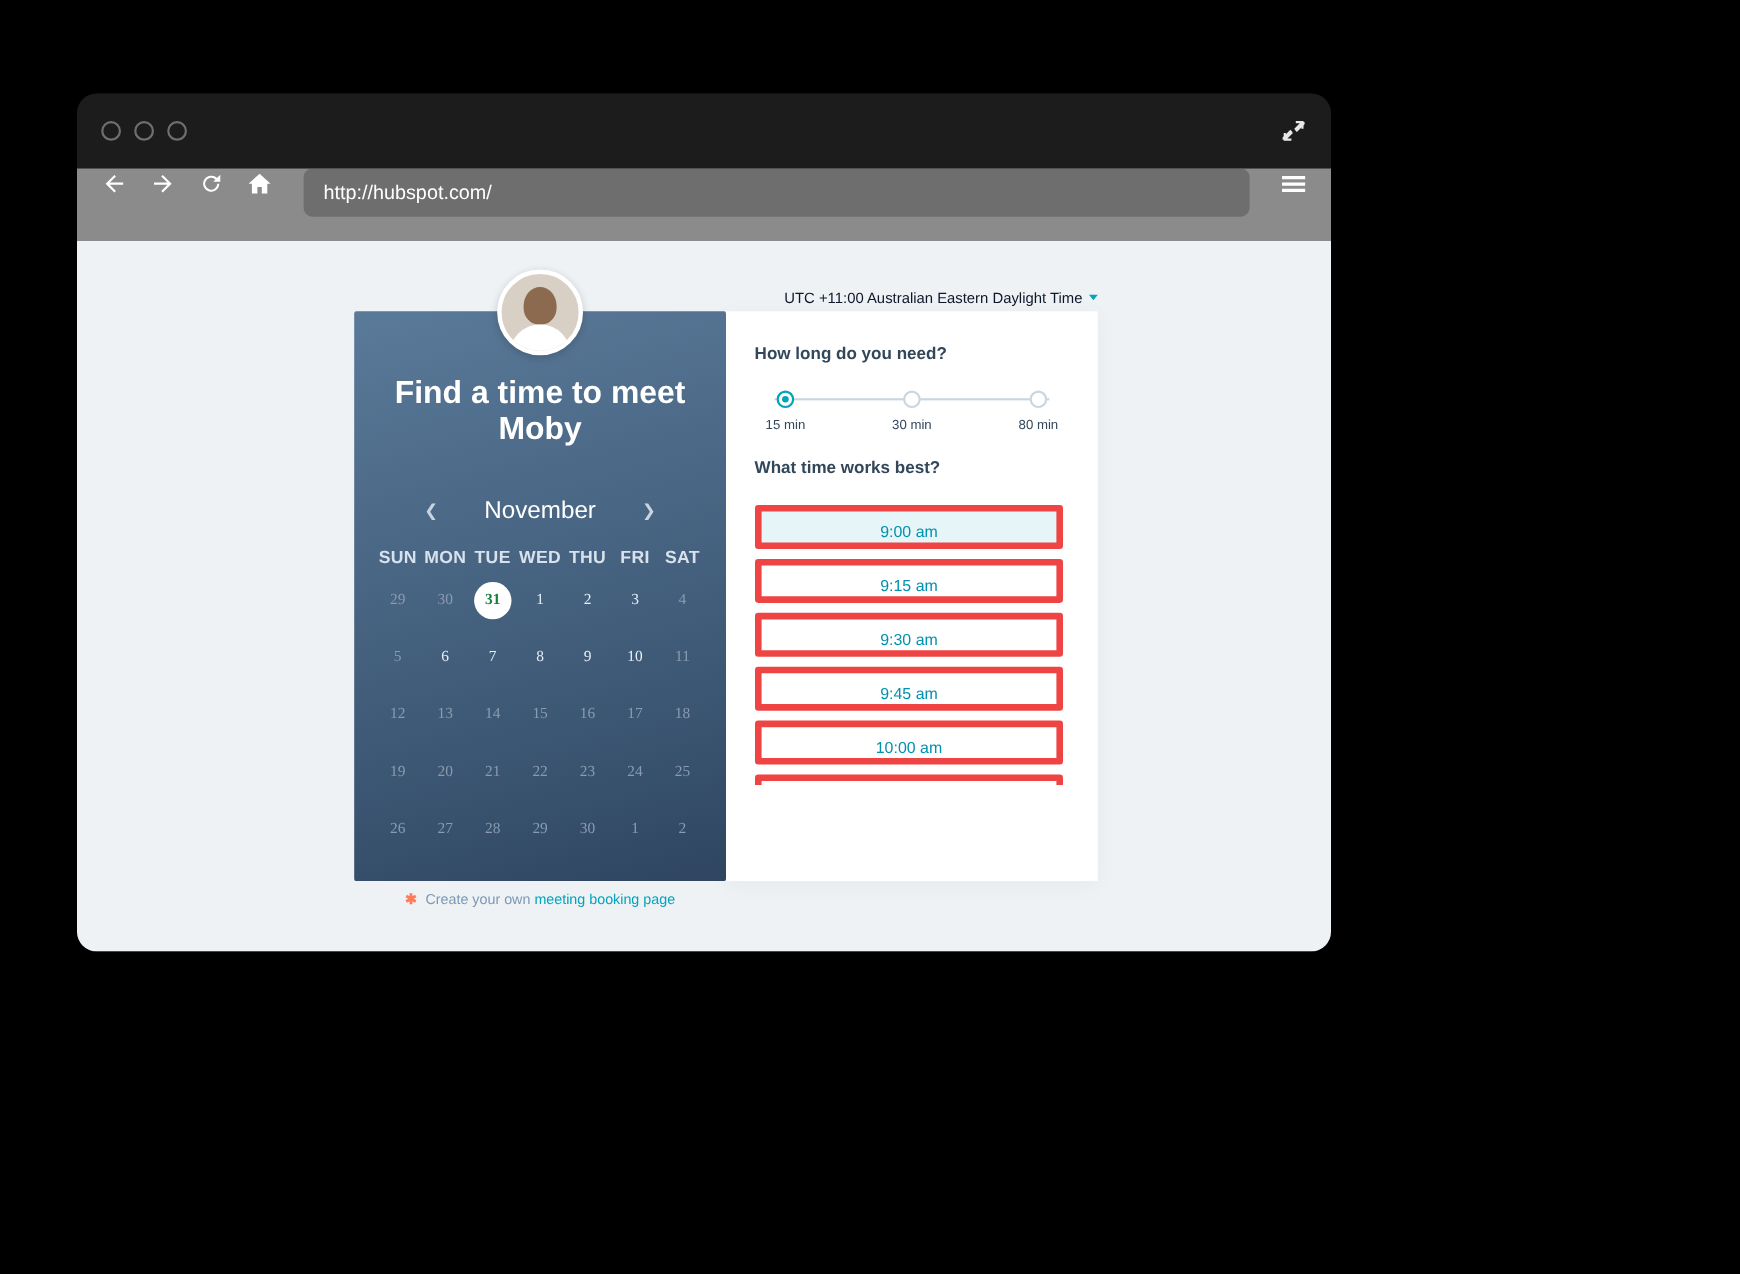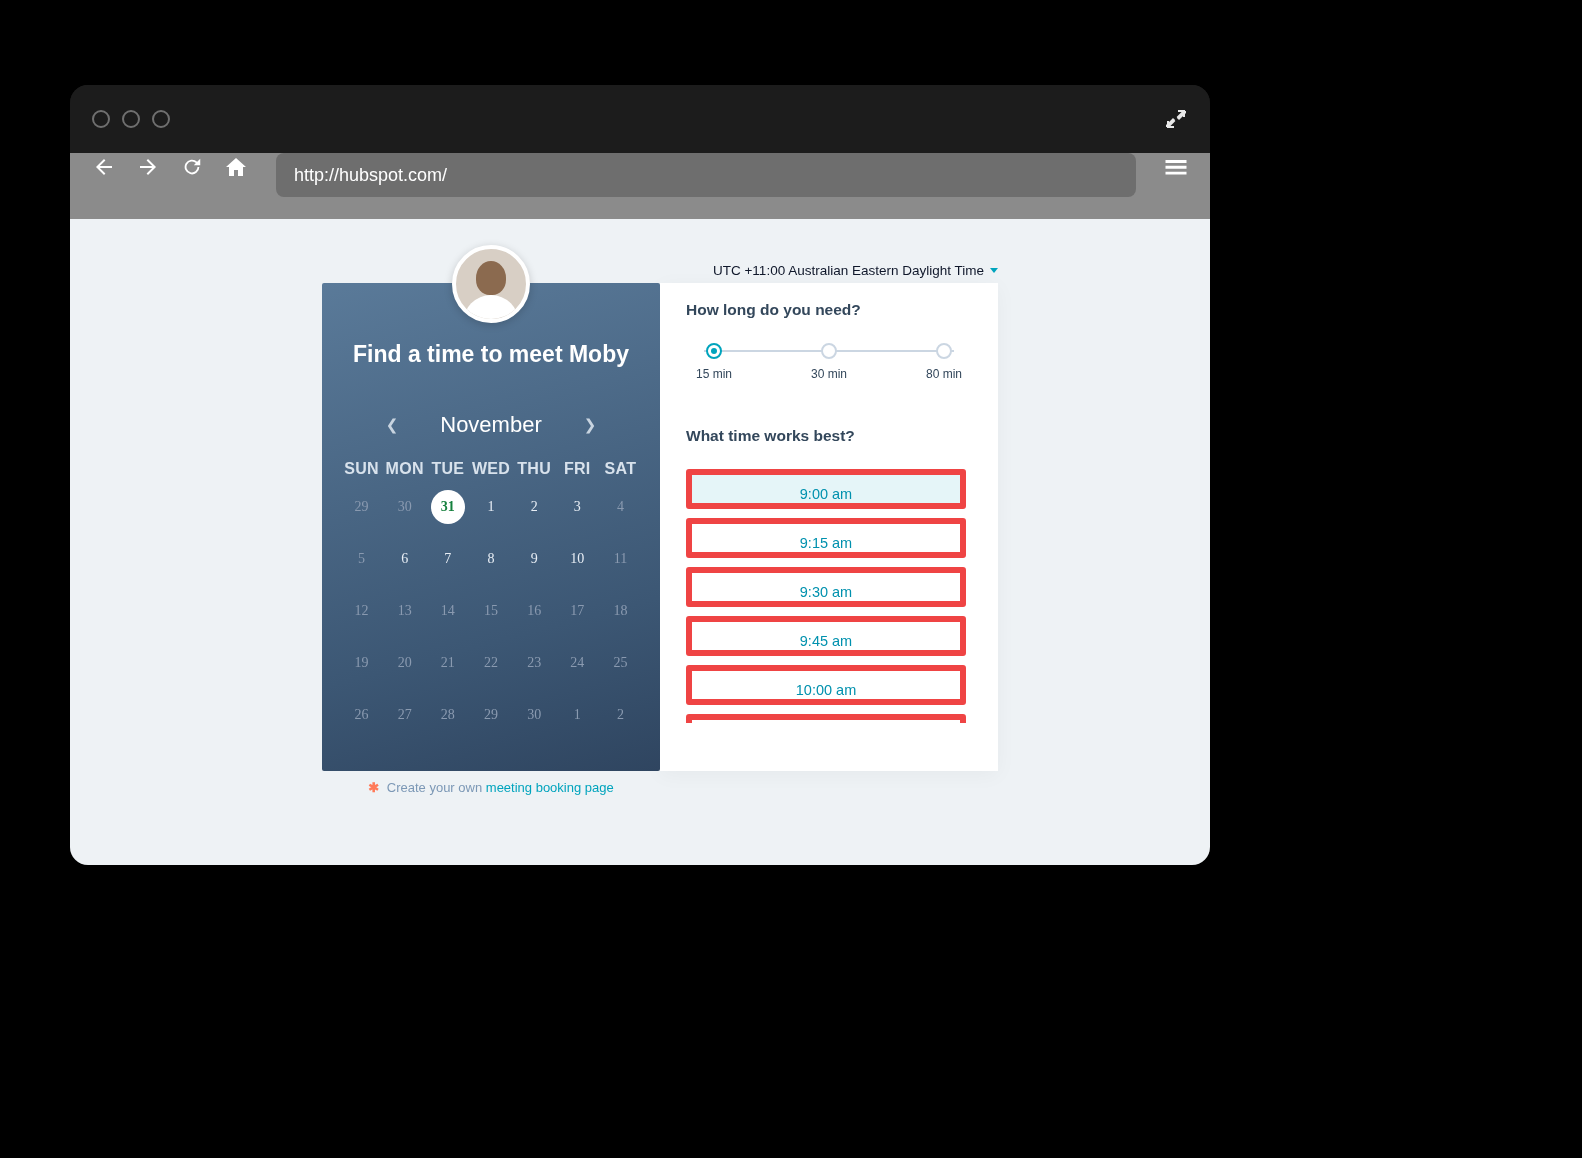--- a/index.html
+++ b/index.html
@@ -121,21 +121,21 @@
   }
   .cal-panel {
     width: 338px;
     background: linear-gradient(165deg, #5a7a99 0%, #3c5774 70%, #2f4560 100%);
     border-radius: 2px;
     padding: 58px 18px 24px;
     color: #fff;
     position: relative;
   }
   .cal-title {
-    font-size: 23px;
+    font-size: 29px;
     font-weight: 700;
     text-align: center;
     margin-bottom: 44px;
   }
   .month-row {
     display: flex;
     align-items: center;
     justify-content: center;
     gap: 42px;
     margin-bottom: 22px;
@@ -173,32 +173,32 @@
     width: 100%;
     text-align: center;
     font-size: 13px;
     color: #7c98b6;
   }
   .footer-link .logo { color: #ff7a59; margin-right: 4px; font-weight: 900; }
   .footer-link a { color: #00a4bd; text-decoration: none; }
   .time-panel {
     width: 338px;
     background: #fff;
-    padding: 18px 26px 48px;
+    padding: 30px 26px 48px;
     box-shadow: 0 4px 20px rgba(0,0,0,0.04);
   }
   .section-h {
     font-size: 15.5px;
     font-weight: 700;
     color: #33475b;
     margin-bottom: 24px;
   }
   .duration-row {
     position: relative;
-    margin: 0 10px 46px;
+    margin: 0 10px 24px;
   }
   .duration-track {
     height: 2px;
     background: #cbd6e2;
     position: absolute;
     top: 7px;
     left: 8px; right: 8px;
   }
   .duration-opts {
     display: flex;

